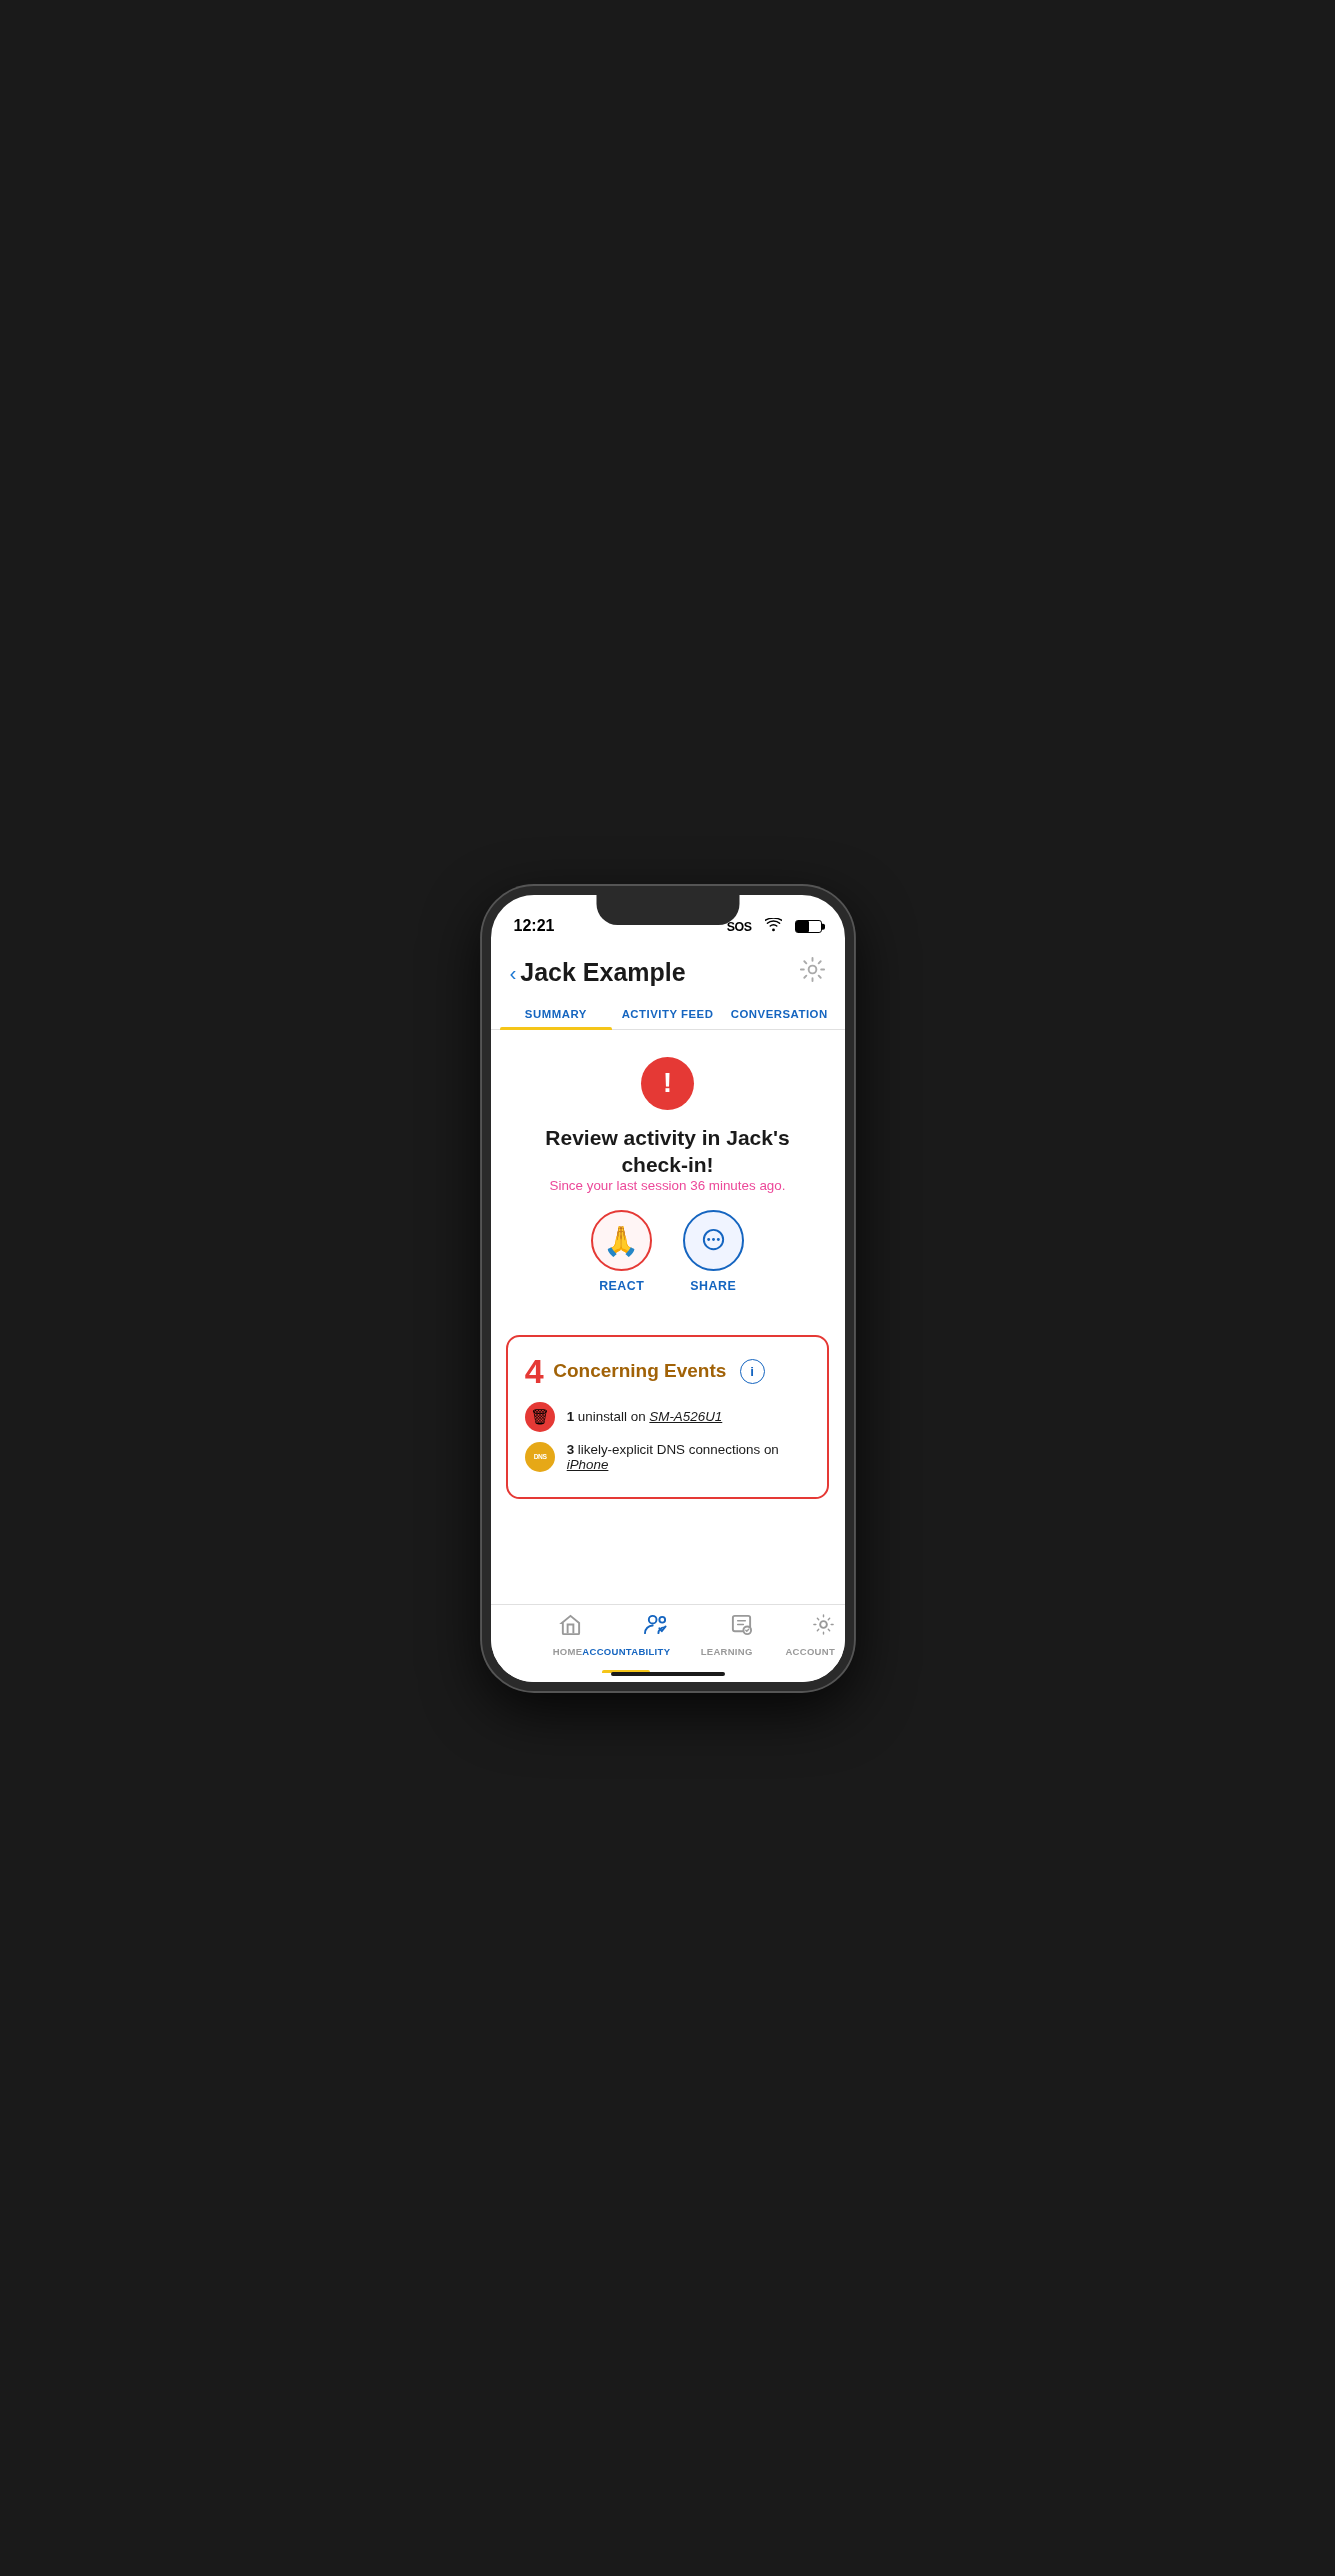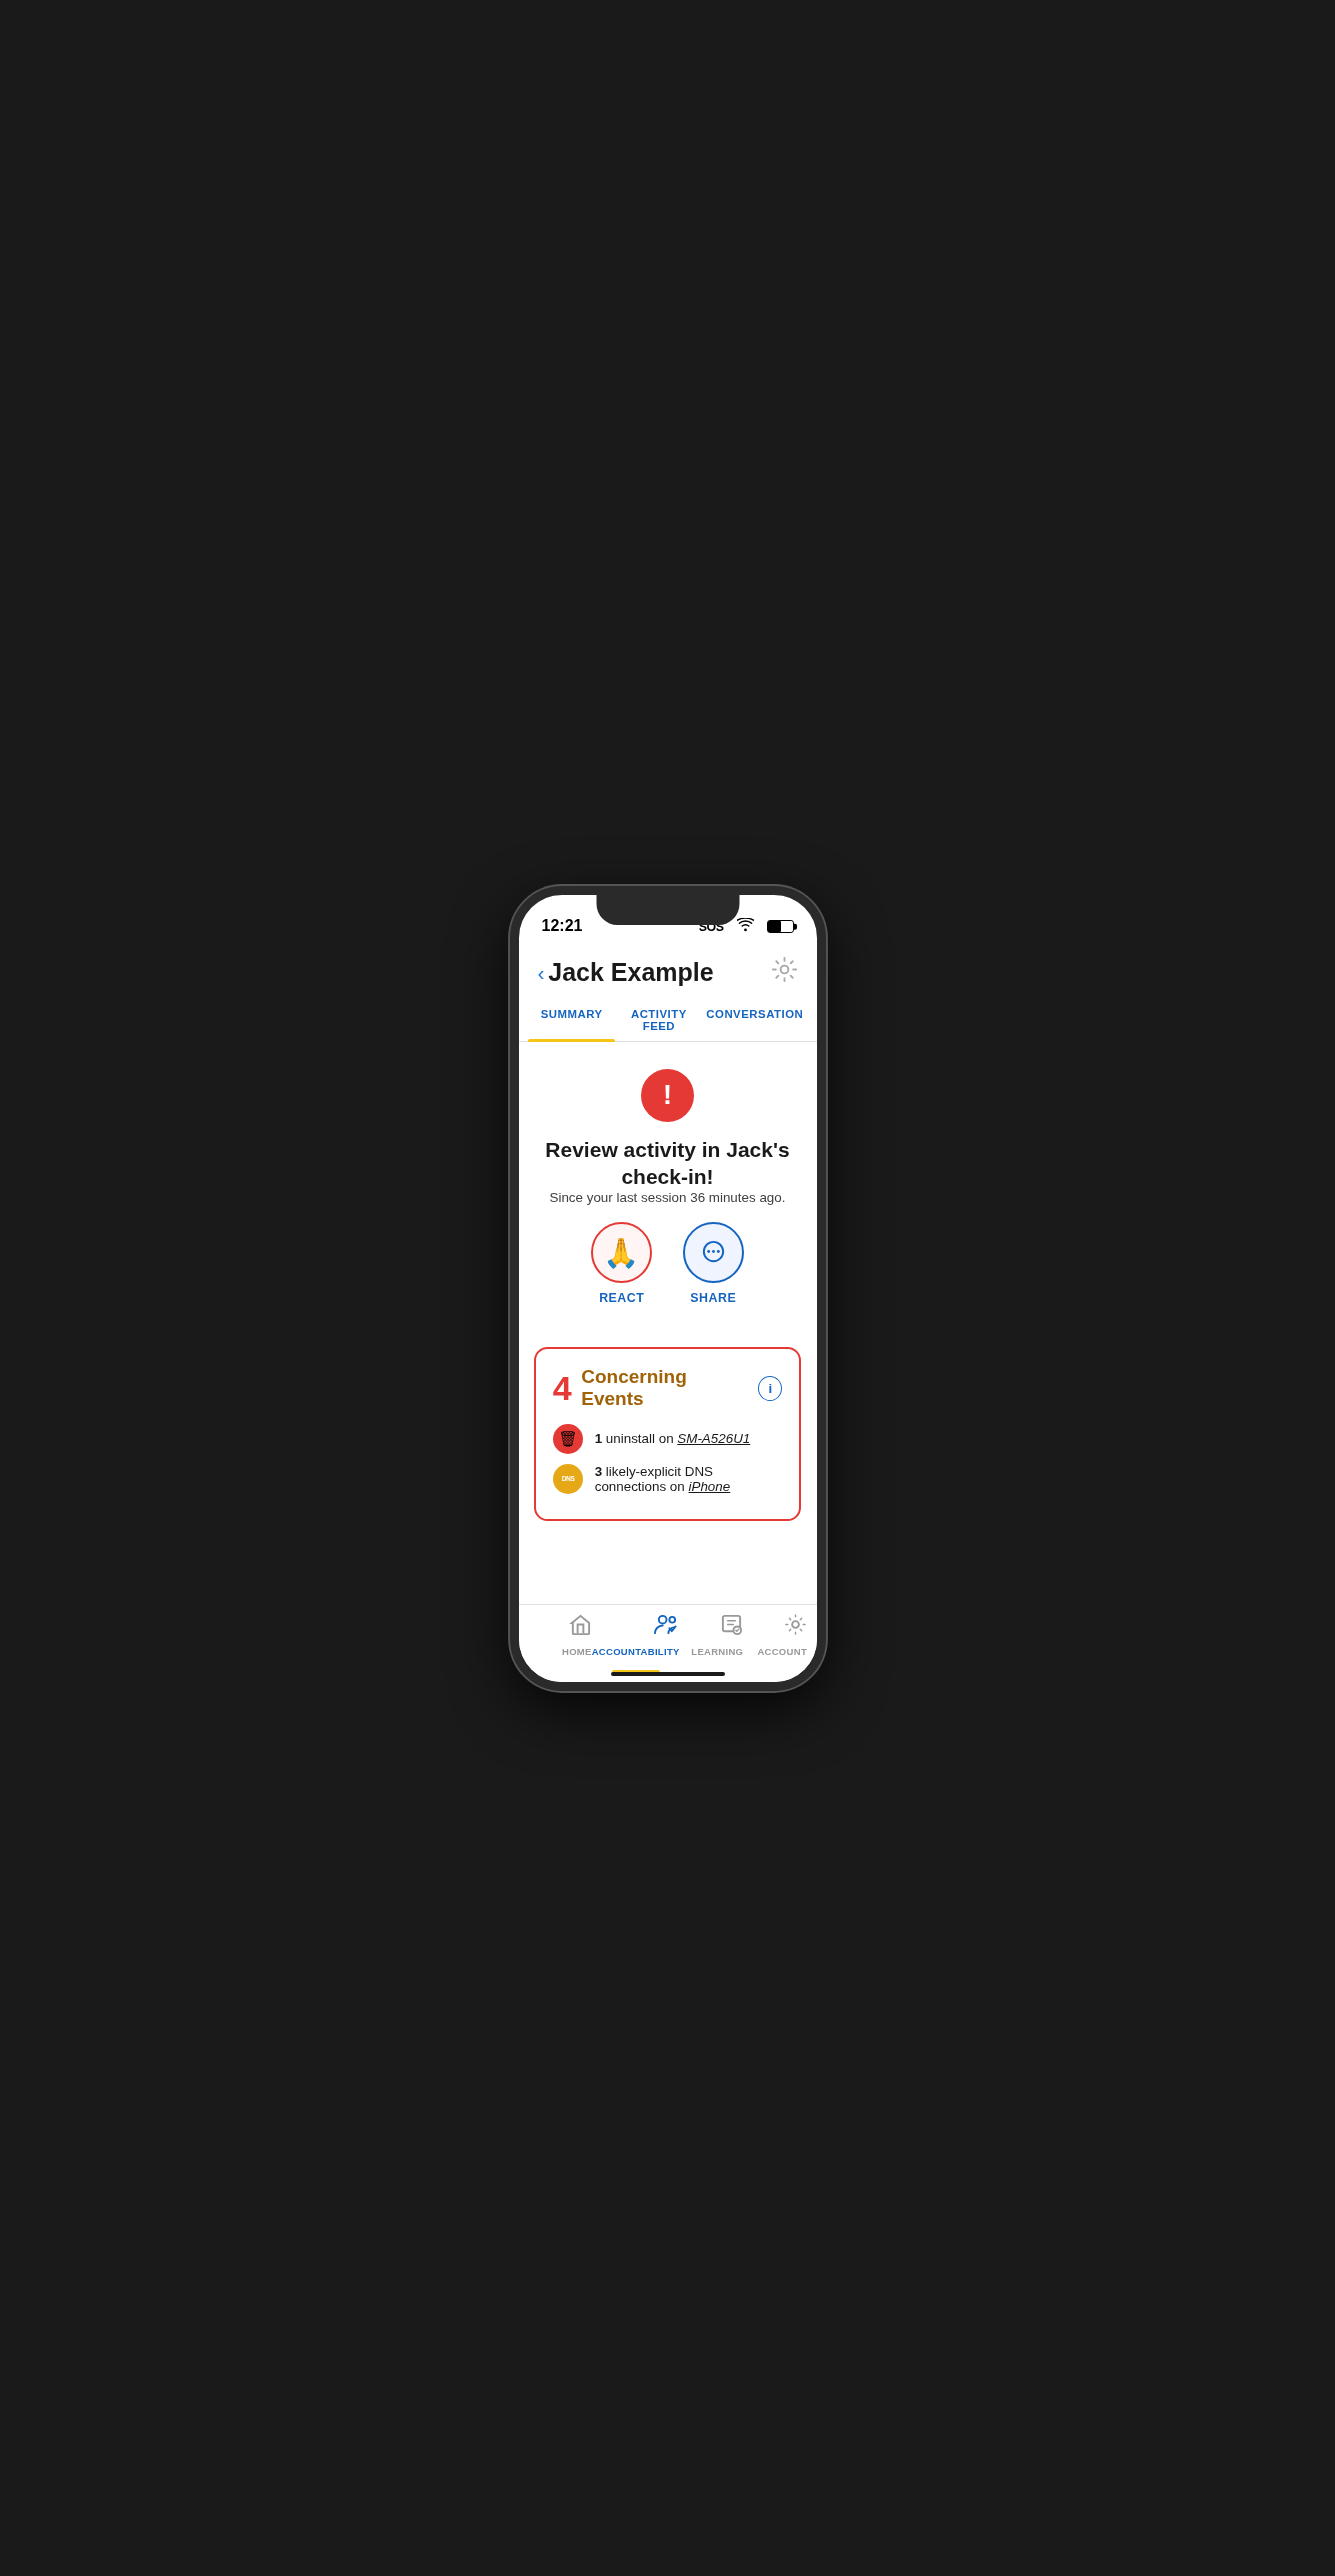--- a/index.html
+++ b/index.html
@@ -6,21 +6,21 @@
     body {
       background: #1a1a1a;
       display: flex;
       justify-content: center;
       align-items: center;
       min-height: 100vh;
       font-family: -apple-system, BlinkMacSystemFont, 'Segoe UI', sans-serif;
     }
 
     .phone-frame {
-      width: 316px;
+      width: 372px;
       height: 805px;
       background: #ffffff;
       border-radius: 52px;
       border: 9.5px solid #2a2a2a;
       position: relative;
       overflow: hidden;
       box-shadow: 0 0 0 1.9px #555, 0 19px 57px rgba(0,0,0,0.8);
     }
 
     
@@ -189,21 +189,21 @@
     }
     .alert-title {
       font-size: 21px;
       font-weight: 800;
       color: #1a1a1a;
       margin-bottom: 0;
       line-height: 1.3;
     }
     .alert-subtitle {
       font-size: 13.4px;
-      color: #404040;
+      color: #ec4899;
       margin-bottom: 17px;
     }
     .alert-body {
       font-size: 14.3px;
       color: #666;
       line-height: 1.6;
       margin-bottom: 23px;
       padding: 0 7.6px;
     }
 

